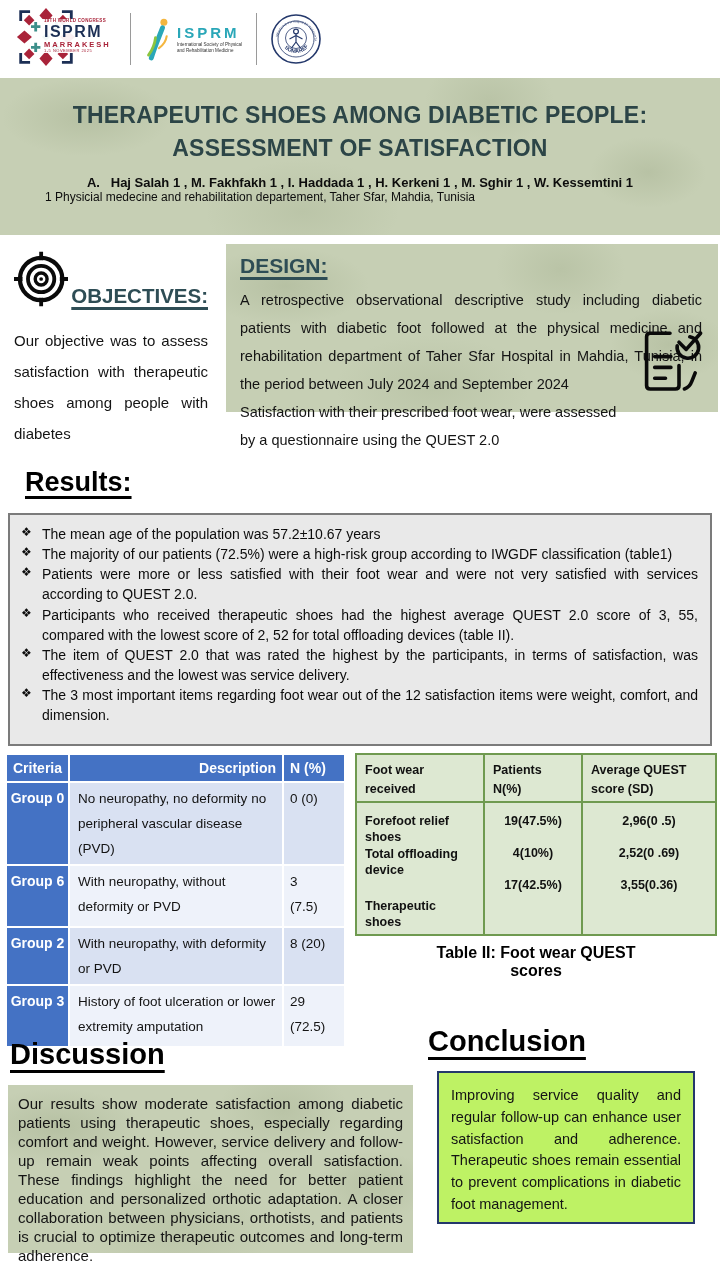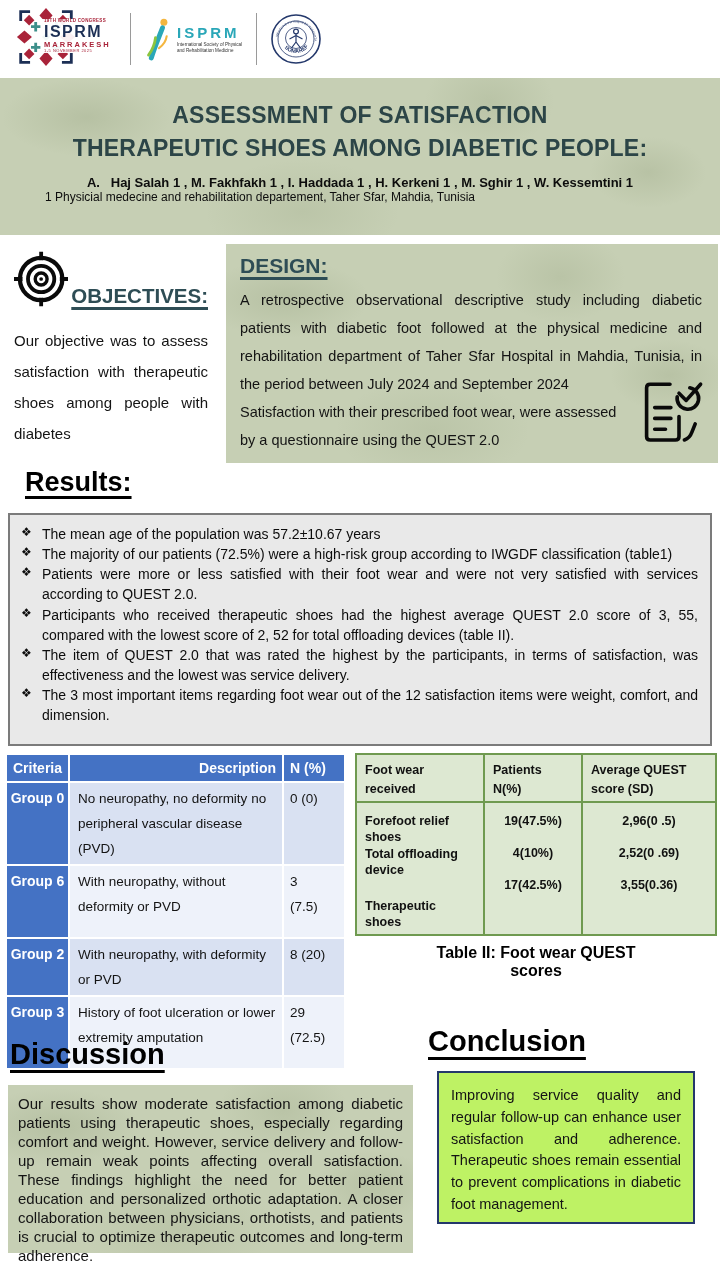--- a/index.html
+++ b/index.html
@@ -38,21 +38,21 @@
 
   
   .objectives { position:absolute; left:14px; top:250px; width:194px; }
   .obj-head-row { display:flex; align-items:flex-end; gap:3px; }
   .section-head { font-weight:800; color:#2e4d55; text-decoration:underline;
                   text-decoration-thickness:2.5px; text-underline-offset:4px; }
   .obj-head { font-size:20.5px; }
   .obj-text { margin-top:17px; font-size:15px; line-height:2.07; text-align:justify; color:#141414; }
 
   
-  .design-box { position:absolute; left:226px; top:244px; width:492px; height:219px; padding:10px 16px 10px 14px; }
+  .design-box { position:absolute; left:226px; top:244px; width:492px; height:168px; padding:10px 16px 10px 14px; }
   .design-head { font-size:21px; }
   .design-p1 { margin-top:9px; font-size:14.5px; line-height:1.93; text-align:justify; color:#141414; }
   .design-p2 { white-space:pre-line; font-size:14.5px; line-height:1.93; color:#141414; }
   .checklist-icon { position:absolute; right:12px; bottom:14px; }
 
   
   .results-head { position:absolute; left:25px; top:467px; font-size:27px; color:#000;
                   font-weight:800; text-decoration:underline; text-decoration-thickness:3px; text-underline-offset:5px; }
   .results-box { position:absolute; left:8px; top:513px; width:704px; height:233px;
                  background:#e9e9e9; border:2px solid #7b7b7b; padding:9px 12px 6px 10px; }
@@ -62,21 +62,21 @@
   .results-box li::before { content:"\2756"; position:absolute; left:1px; top:0; font-size:12px; }
 
   
   .table1 { position:absolute; left:5px; top:753px; border-collapse:separate; border-spacing:2.5px; }
   .table1 th, .table1 td { vertical-align:top; }
   .t1-blue { background:#4472c4; color:#fff; font-weight:bold; }
   .table1 .hdr { height:26px; font-size:14px; padding:3px 6px; text-align:right; vertical-align:middle; }
   .table1 .hdr-n { text-align:left; }
   .t1-crit { width:58px; text-align:center; font-size:14px; padding-top:7px; }
   .t1-desc { width:212px; font-size:13.5px; line-height:1.85; padding:4px 6px 2px 8px; color:#141414; }
-  .t1-n { width:60px; font-size:13.5px; line-height:1.85; padding:4px 2px 17px 6px; white-space:pre-line; color:#141414;margin-left:34px; }
+  .t1-n { width:60px; font-size:13.5px; line-height:1.85; padding:4px 2px 6px 6px; white-space:pre-line; color:#141414;margin-left:34px; }
   .t1-row-a { background:#d9e1f2; }
   .t1-row-b { background:#eef2fa; }
   .table1 tr.body-row td, .table1 tr.body-row th { height:49px; }
   .caption1 { position:absolute; left:10px; top:988px; width:392px; text-align:center;
               font-weight:bold; font-size:13.5px; line-height:2.1; color:#000; }
 
   
   .table2 { position:absolute; left:355px; top:753px; width:362px; height:183px;
             background:#dde8d2; border:2px solid #6f9a50;
             display:grid; grid-template-columns:128px 98px 1fr; grid-template-rows:48px 1fr; }
@@ -176,22 +176,22 @@
       <g stroke="#24386b" stroke-width="1.2" fill="none">
         <circle cx="25" cy="24" r="10.5" stroke-width="0.8"></circle>
         <circle cx="25" cy="17.5" r="2.4"></circle>
         <path d="M25 20 V28 M25 21.5 L18.5 25 M25 21.5 L31.5 25 M25 28 L20.5 34 M25 28 L29.5 34"></path>
       </g>
     </svg>
   </div>
 
   <div class="title-band sage">
     <div class="title">
+      <div>THERAPEUTIC SHOES AMONG DIABETIC PEOPLE:</div>
       <div>ASSESSMENT OF SATISFACTION</div>
-      <div>THERAPEUTIC SHOES AMONG DIABETIC PEOPLE:</div>
     </div>
     <div class="authors">A.&nbsp;&nbsp;&nbsp;Haj Salah 1 , M. Fakhfakh 1 , I. Haddada 1 , H. Kerkeni 1 , M. Sghir 1 , W. Kessemtini 1</div>
     <div class="affiliation">1 Physicial medecine and rehabilitation departement, Taher Sfar, Mahdia, Tunisia</div>
   </div>
 
   <div class="objectives">
     <div class="obj-head-row">
       <svg viewBox="0 0 64 64" width="58" height="58">
         <g stroke="#0a0a0a" fill="none">
           <circle cx="32" cy="32" r="25" stroke-width="5"></circle>

